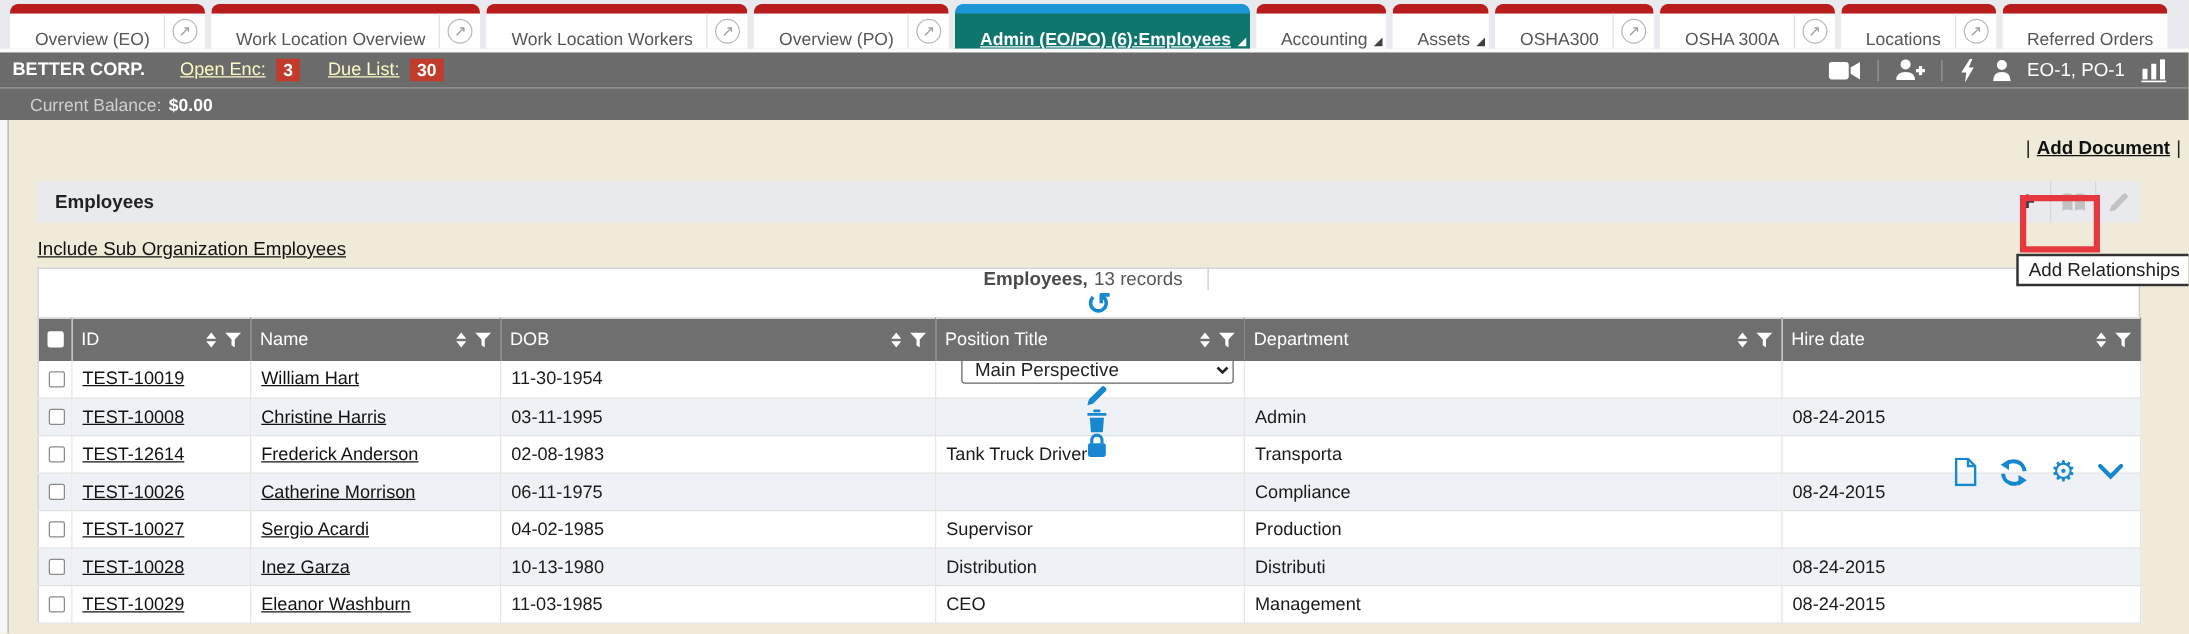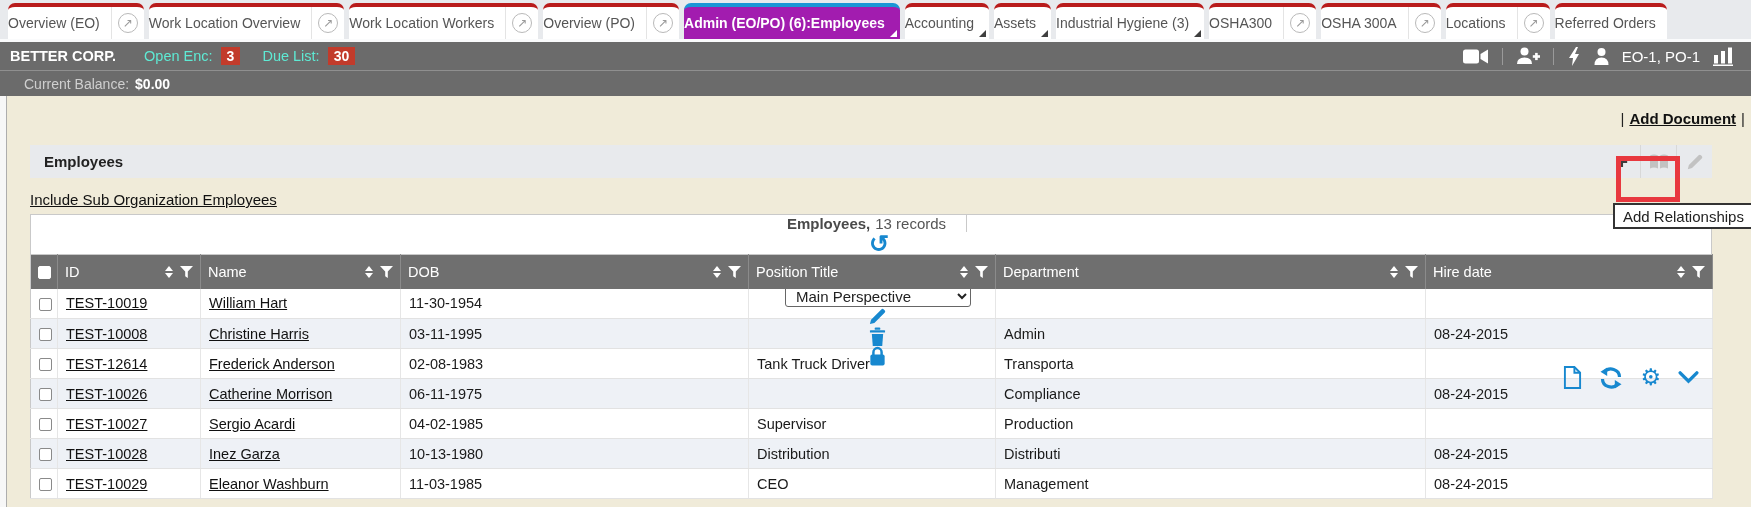--- a/index.html
+++ b/index.html
@@ -2,35 +2,35 @@
 <html><head>
 <meta charset="utf-8">
 <style>
   * { box-sizing: border-box; margin: 0; padding: 0; }
   html, body { width: 1751px; height: 507px; overflow: hidden; }
   body { font-family: "Liberation Sans", sans-serif; background: #f0ebd9; position: relative; }
 
   
   .tabbar { height: 39px; background: #e8eaed; display: flex; align-items: flex-end; padding-left: 8px; gap: 5px; overflow: hidden; white-space: nowrap; }
   .tabgap { height: 3px; background: #fafbfc; }
-  .tab { position: relative; display: flex; align-items: center; background: #fff; border-top: 4px solid #b91c1c; border-radius: 7px 7px 0 0; height: 36px; padding-left: 0; color: #555; font-size: 14px; flex: 0 0 auto; cursor: pointer; }
+  .tab { position: relative; display: flex; align-items: flex-end; background: #fff; border-top: 8px solid #b91c1c; border-radius: 7px 7px 0 0; height: 36px; padding-left: 20px; color: #555; font-size: 14px; flex: 0 0 auto; cursor: pointer; }
   .tab .tab-label { padding-right: 11px; }
   .tab.no-popout .tab-label { padding-right: 15px; }
   .tab .popout { width: 33px; align-self: stretch; border-left: 1px solid #e4e4e4; display: flex; align-items: center; justify-content: center; }
   .tab .popout .ring { width: 20px; height: 20px; border: 1px solid #b9b9b9; border-radius: 50%; color: #9a9a9a; font-size: 12px; line-height: 18px; text-align: center; }
   .tab.menu::after { content: ""; position: absolute; right: 3px; bottom: 2px; border-left: 7px solid transparent; border-bottom: 7px solid #3f3f3f; }
-  .tab.active { background: #a21caf; border-top-color: #1b96d6; color: #fff; font-weight: bold; }
+  .tab.active { background: #0f766e; border-top-color: #1b96d6; color: #fff; font-weight: bold; text-decoration: underline; }
   .tab.active.menu::after { border-bottom-color: #fff; }
 
   
   .orgbar { height: 28px; background: #6b6b6b; display: flex; align-items: center; padding: 0 16px 0 10px; color: #fff; font-size: 14.5px; }
   .org-name { font-weight: bold; margin-right: 28px; }
   .modules { margin-right: 26px; }
   .stat { display: flex; align-items: center; margin-right: 22px; }
-  .stat-label { color: #5eead4; }
+  .stat-label { color: #fef9c3; text-decoration: underline; }
   .badge { background: #c23b2b; color: #fff; font-weight: bold; padding: 1px 6px; margin-left: 8px; font-size: 14px; }
   .orgbar-icons { margin-left: auto; display: flex; align-items: center; gap: 13px; }
   .vsep { width: 1px; height: 17px; background: #9a9a9a; }
   .obtn { display: flex; align-items: center; cursor: pointer; }
   .user-label { font-size: 15px; color: #fff; }
 
   
   .balancebar { height: 26px; background: #6b6b6b; border-top: 1px solid #8f8f8f; display: flex; align-items: center; padding-left: 24px; font-size: 14px; color: #cfcfcf; }
   .balance-value { color: #fff; font-weight: bold; margin-left: 6px; }
 
@@ -52,21 +52,21 @@
   .tooltip { position: absolute; left: 1613px; top: 107px; width: 140px; height: 26px; background: #fff; border: 2px solid #333; display: flex; align-items: center; padding-left: 8px; font-size: 15px; color: #222; z-index: 6; }
 
   .include-row { margin: 13px 0 0 30px; font-size: 15px; height: 19px; }
   .include-row a { color: #111; text-decoration: underline; cursor: pointer; margin-top: 40px; }
 
   .grid-toolbar { margin: 4px 0 0 30px; width: 1682px; height: 40px; background: #fff; border: 1px solid #c9c9c9; border-bottom: none; display: flex; align-items: center; flex-direction: column; }
   .grid-titlebox { height: 100%; display: flex; align-items: center; padding: 0 20px 0 12px; border-right: 1px solid #c9c9c9; font-size: 15px; color: #555; }
   .grid-titlebox b { color: #4a4a4a; margin-right: 5px; }
   .undo-btn { color: #1788cf; font-size: 24px; font-weight: bold; margin-left: 16px; cursor: pointer; line-height: 1; }
   .nav-circle { width: 19px; height: 19px; border-radius: 50%; background: #d8d8d8; color: #fff; font-size: 15px; font-weight: bold; display: flex; align-items: center; justify-content: center; margin-left: 8px; line-height: 1; }
-  .persp-select { margin-left: 14px; width: 186px; height: 28px; font-size: 15px; font-family: "Liberation Sans", sans-serif; border: 1px solid #666; border-radius: 3px; padding-left: 6px; color: #222; background: #fff; }
+  .persp-select { margin-left: 14px; width: 218px; height: 28px; font-size: 15px; font-family: "Liberation Sans", sans-serif; border: 1px solid #666; border-radius: 3px; padding-left: 6px; color: #222; background: #fff; }
   .tb-icon { margin-left: 13px; display: flex; align-items: center; cursor: pointer; }
   .grid-right { margin-left: auto; display: flex; align-items: center; gap: 17px; padding-right: 12px; }
   .grid-right .tb-icon { margin-left: 0; }
   .gear-glyph { color: #1788cf; font-size: 23px; line-height: 1; }
 
   
   table.grid { margin-left: 30px; width: 1682px; border-collapse: collapse; table-layout: fixed; background: #fff; font-size: 14.5px; border: 1px solid #c9c9c9; }
   .grid thead th { background: #6f6f6f; color: #fff; height: 34px; font-weight: normal; text-align: left; padding: 0 7px; border-right: 1px solid #8b8b8b; position: relative; }
   .grid thead th.c-cb { text-align: center; padding: 0; }
   .th-controls { position: absolute; right: 7px; top: 50%; transform: translateY(-50%); display: flex; align-items: center; gap: 7px; }
@@ -113,24 +113,20 @@
 
   </div>
     <div class="tab menu no-popout">
     <span class="tab-label">Accounting</span>
 
   </div>
     <div class="tab menu no-popout">
     <span class="tab-label">Assets</span>
 
   </div>
-    <div class="tab menu no-popout">
-    <span class="tab-label">Industrial Hygiene (3)</span>
-
-  </div>
     <div class="tab">
     <span class="tab-label">OSHA300</span>
     <span class="popout">
         <span class="ring">↗</span>
       </span>
   </div>
     <div class="tab">
     <span class="tab-label">OSHA 300A</span>
     <span class="popout">
         <span class="ring">↗</span>

